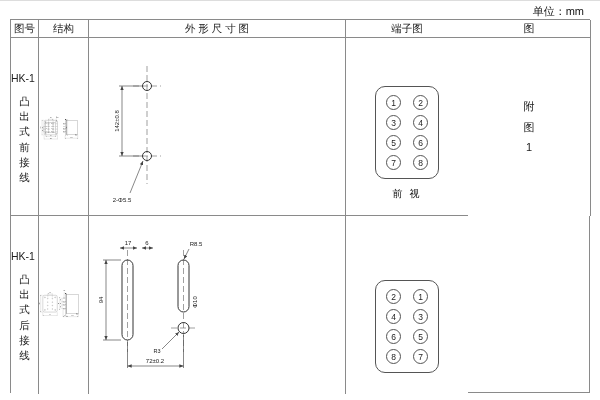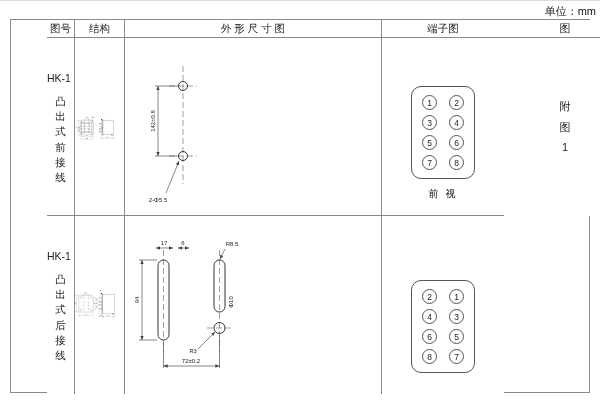--- a/index.html
+++ b/index.html
@@ -5,29 +5,28 @@
   *{margin:0;padding:0;box-sizing:border-box}
   html,body{width:600px;height:400px}
   body{
     background:#fff;
     font-family:"Liberation Sans","DejaVu Sans",sans-serif;
     color:#222;
     position:relative;
     overflow:hidden;
     border-top:1px solid #ddd;
   }
-  .unit{position:absolute;top:3px;right:4px;font-size:11px;color:#111}
+  .unit{position:absolute;top:3px;right:16px;font-size:11px;color:#111}
   .tbl{
     position:absolute;left:10px;top:18px;width:580px;height:374px;
     display:grid;
     grid-template-columns:28px 50px 257px 122px 123px;
     grid-template-rows:18px 178px 178px;
     border:1px solid #8a8a8a;
     background:#fff;
-    padding-left:36px;
   }
   .cell{border-right:1px solid #8a8a8a;border-bottom:1px solid #8a8a8a;position:relative;overflow:hidden;background:#fff}
   .last-col{border-right:none}
   .last-row{border-bottom:none}
   .hcell{display:flex;align-items:center;justify-content:center;font-size:10.5px;white-space:nowrap}
   .figcell{display:flex;align-items:center;justify-content:center;font-size:11px;white-space:pre-line;text-align:center;line-height:1.9}
   .structcell{display:flex;flex-direction:column;padding-top:34px;font-size:10.5px}
   .structcell .desc{white-space:pre-line;text-align:center;line-height:1.45;margin-top:10px;font-size:10.5px}
   .drawcell{display:flex;align-items:flex-start;justify-content:flex-start}
   svg text{font-family:"Liberation Sans","DejaVu Sans",sans-serif;fill:#222}

